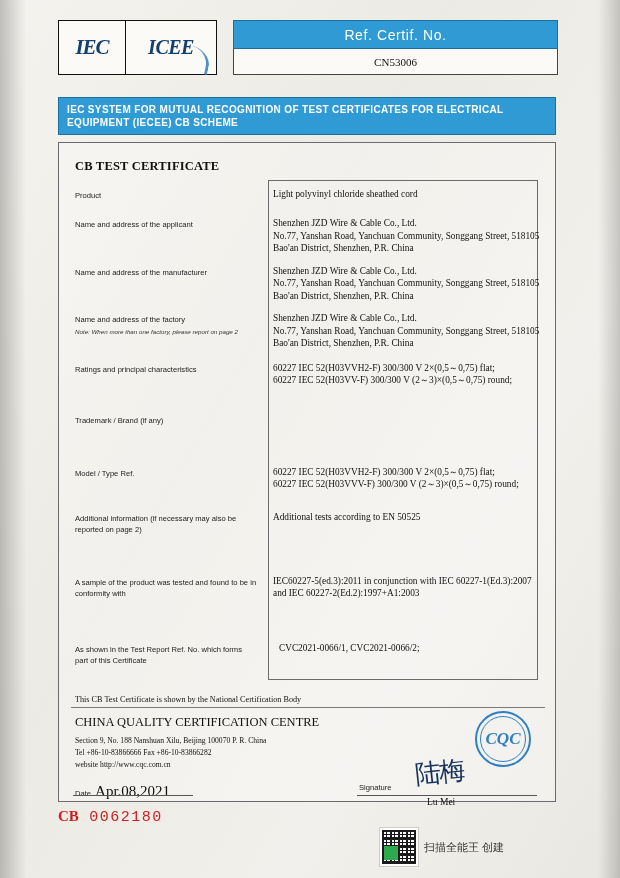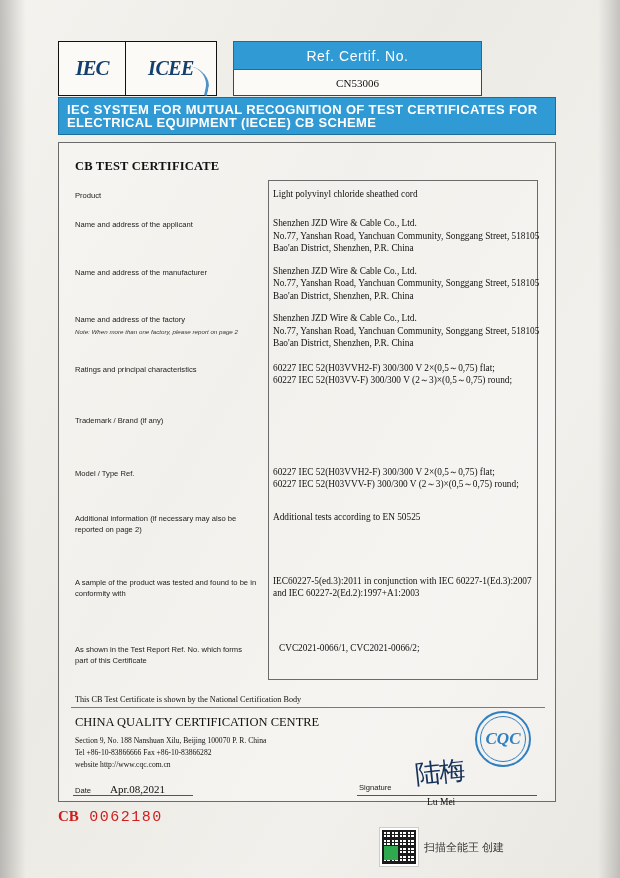--- a/index.html
+++ b/index.html
@@ -18,24 +18,23 @@
     width: 620px;
     height: 878px;
     background: #f3f1ed;
     background-image: linear-gradient(120deg, #f5f3ef 0%, #eceae4 40%, #f2f0ec 70%, #e9e7e1 100%);
   }
   
   .top-row {
     position: absolute;
     left: 58px;
     top: 20px;
-    width: 424px;
+    width: 500px;
     height: 55px;
     display: flex;
-    margin-top: 21px;
   }
   .iec-box {
     width: 66px;
     border: 1px solid #111;
     background: #fbfaf7;
     display: flex;
     align-items: center;
     justify-content: center;
   }
   .iec-text {
@@ -108,21 +107,21 @@
   
   .banner {
     position: absolute;
     left: 58px;
     top: 97px;
     width: 498px;
     min-height: 34px;
     background: #2f9ad4;
     border: 1px solid #1c6e9c;
     color: #fff;
-    font-size: 13px;
+    font-size: 10px;
     font-weight: bold;
     letter-spacing: .35px;
     line-height: 13px;
     padding: 5px 8px;
     box-sizing: border-box;
   }
   
   .frame {
     position: absolute;
     left: 58px;
@@ -260,23 +259,23 @@
   
   .date-line {
     position: absolute;
     left: 16px;
     top: 640px;
     font-size: 7.6px;
     color: #222;
   }
   .date-val {
     font-family: "Liberation Serif", serif;
-    font-size: 11px;
-    color: #111;
-    margin-left: 19px;
+    font-size: 15px;
+    color: #111;
+    margin-left: 4px;
   }
   .date-rule {
     position: absolute;
     left: 14px;
     top: 652px;
     width: 120px;
     border-top: 1px solid #555;
   }
   .sig-label {
     position: absolute;

